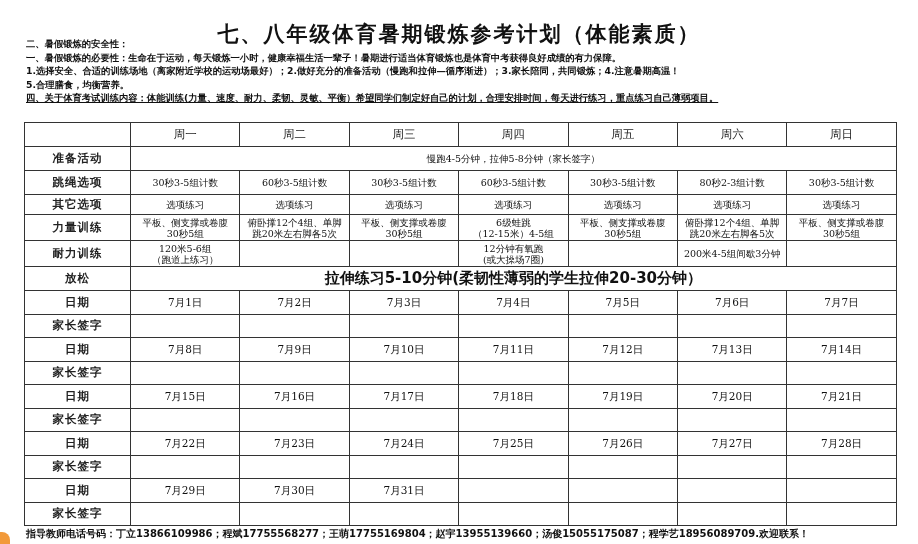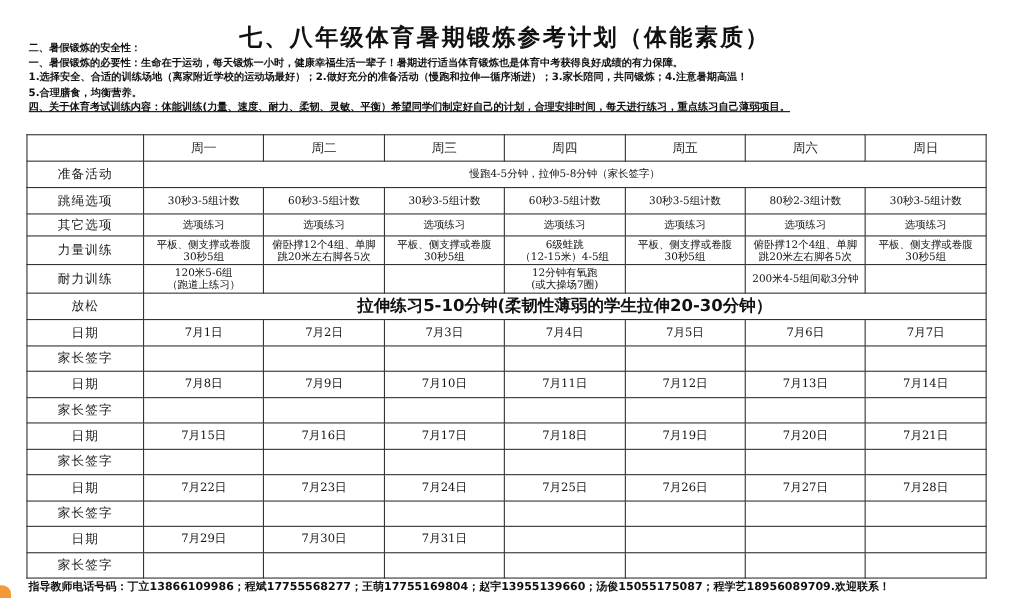--- a/index.html
+++ b/index.html
@@ -5,21 +5,21 @@
   html, body { margin: 0; padding: 0; background: #ffffff; }
   body { width: 918px; height: 544px; position: relative; overflow: hidden; font-family: "DejaVu Serif", serif; color: #111; }
   .title { position: absolute; left: 0; top: 6px; width: 918px; text-align: center; font-family: "DejaVu Sans", sans-serif; font-size: 21px; font-weight: bold; letter-spacing: 2px; line-height: 28px; margin-top: 14px; }
   .notes { position: absolute; left: 26px; top: 37px; width: 880px; font-family: "DejaVu Sans", sans-serif; font-size: 9.3px; font-weight: bold; line-height: 13.6px; white-space: nowrap; }
   .notes div { height: 13.6px; overflow: hidden; }
   .notes .u { text-decoration: underline; }
   table.plan { position: absolute; left: 24px; top: 122px; border-collapse: collapse; table-layout: fixed; width: 872px; font-size: 9.5px; }
   table.plan td { border: 1px solid #333; text-align: center; vertical-align: middle; padding: 0 2px; line-height: 11px; overflow: hidden; }
   table.plan col.c0 { width: 106px; }
   table.plan col.cd { width: 109.4px; }
-  .rowlabel { font-size: 11.5px; letter-spacing: 1px; color: #222; }
+  .rowlabel { font-size: 11.5px; letter-spacing: 1px; color: #222; font-weight: bold; }
   .dayhead { font-size: 11.5px; color: #222; }
   .bold { font-family: "DejaVu Sans", sans-serif; font-weight: bold; font-size: 15px; }
   .footer { position: absolute; left: 26px; top: 527px; width: 892px; font-family: "DejaVu Sans", sans-serif; font-weight: bold; font-size: 10px; white-space: nowrap; line-height: 14px; }
   .orange-mark { position: absolute; left: 0; top: 532px; width: 10px; height: 14px; background: #f29a3a; border-radius: 0 8px 0 0; }
   .date { font-size: 10.5px; }
 </style>
 </head>
 <body>
 
 <div class="title">七、八年级体育暑期锻炼参考计划（体能素质）</div>

